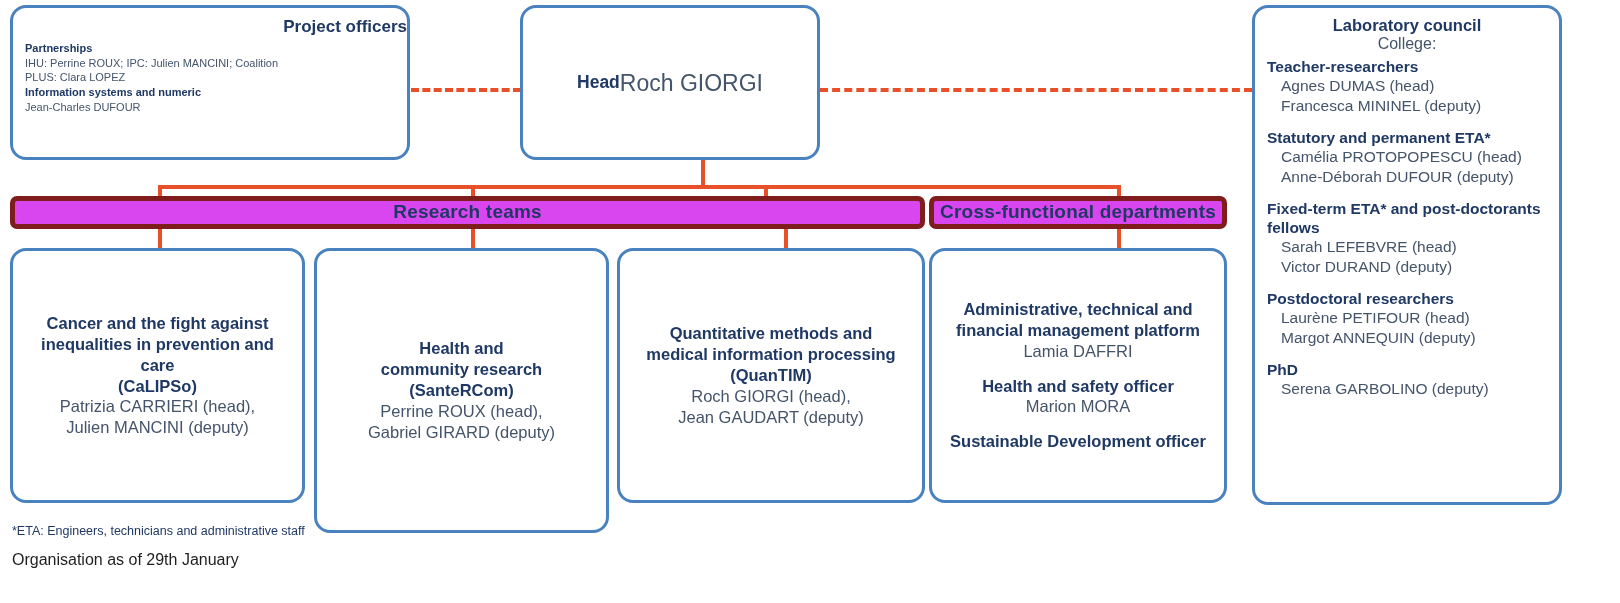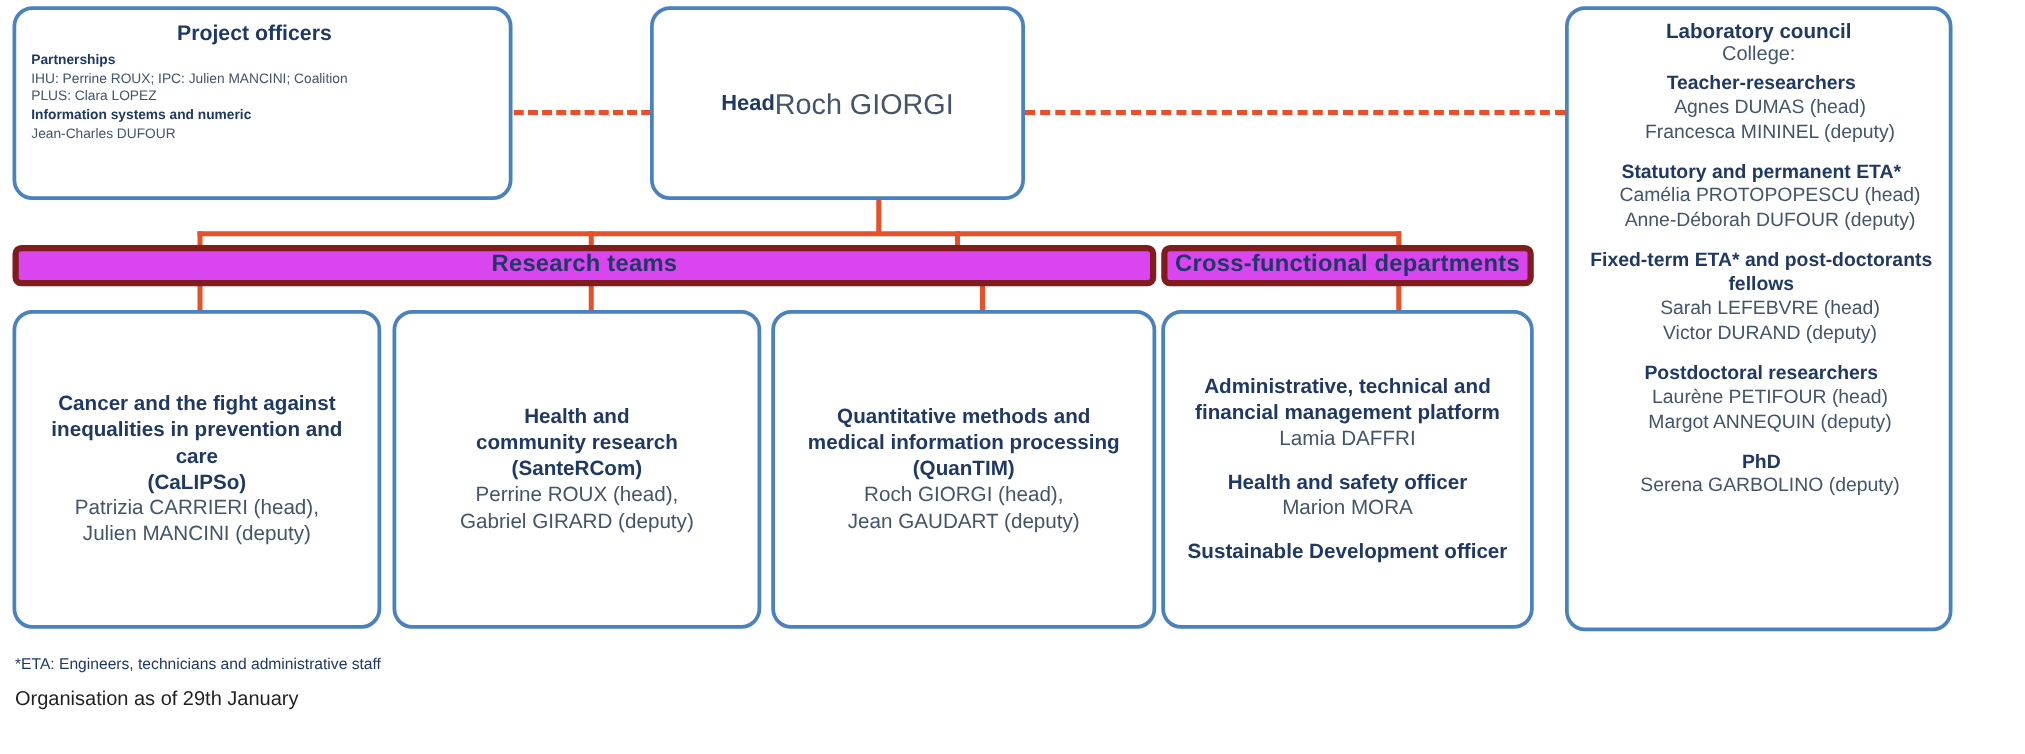--- a/index.html
+++ b/index.html
@@ -30,48 +30,48 @@
   .bar .bar-label{
     font-weight:bold;font-size:19px;color:#1f3864;letter-spacing:.2px;
   }
 
   .hd{font-weight:bold;color:#1f3864;}
   .nm{color:#44546a;}
 
   
   #project-officers{left:10px;top:5px;width:400px;height:155px;}
   #project-officers .po-title{
-    text-align:center;font-weight:bold;font-size:17px;margin:9px 13px 4px 0;color:#1f3864;
+    text-align:right;font-weight:bold;font-size:17px;margin:9px 0 4px 0;color:#1f3864;
   }
   #project-officers .po-body{padding:0 12px;font-size:11px;line-height:1.33;}
 
   
   #head-box{left:520px;top:5px;width:300px;height:155px;
     display:flex;flex-direction:row;align-items:center;justify-content:center;}
   #head-box .head-title{font-weight:bold;font-size:17.5px;color:#1f3864;}
   #head-box .head-name{font-size:23px;color:#44546a;margin-top:2px;}
 
   
   #lab-council{left:1252px;top:5px;width:310px;height:500px;}
   #lab-council .lc-title{text-align:center;font-weight:bold;font-size:16.5px;margin:8px 0 0 0;color:#1f3864;}
   #lab-council .lc-sub{text-align:center;font-size:16px;color:#44546a;margin-bottom:4px;}
-  #lab-council .lc-groups{padding:0 8px 0 12px;text-align:center;}
+  #lab-council .lc-groups{padding:0 8px 0 12px;}
   #lab-council .lc-group{margin-bottom:12px;}
   #lab-council .lc-gname{font-weight:bold;font-size:15.5px;line-height:1.24;color:#1f3864;}
   #lab-council .lc-member{font-size:15.5px;line-height:1.28;color:#44546a;padding-left:14px;}
 
   
   .team{
     display:flex;flex-direction:column;align-items:center;justify-content:center;
     text-align:center;padding:18px 10px;box-sizing:border-box;
   }
   .team .t-title{font-weight:bold;font-size:16.5px;line-height:1.27;color:#1f3864;}
   .team .t-person{font-size:16.5px;line-height:1.27;color:#44546a;}
   #team-calipso{left:10px;top:248px;width:295px;height:255px;}
-  #team-santercom{left:314px;top:248px;width:295px;height:255px;}
+  #team-santercom{left:314px;top:248px;width:295px;height:285px;}
   #team-quantim{left:617px;top:248px;width:308px;height:255px;}
   #dept-box{left:929px;top:248px;width:298px;height:255px;}
   #dept-box .d-group{margin-bottom:14px;}
   #dept-box .d-group:last-child{margin-bottom:0;}
   #dept-box .d-title{font-weight:bold;font-size:16.5px;line-height:1.27;color:#1f3864;}
   #dept-box .d-person{font-size:16.5px;line-height:1.27;color:#44546a;}
 
   
   #research-bar{left:10px;top:196px;width:915px;height:33px;}
   #cross-bar{left:929px;top:196px;width:298px;height:33px;}

